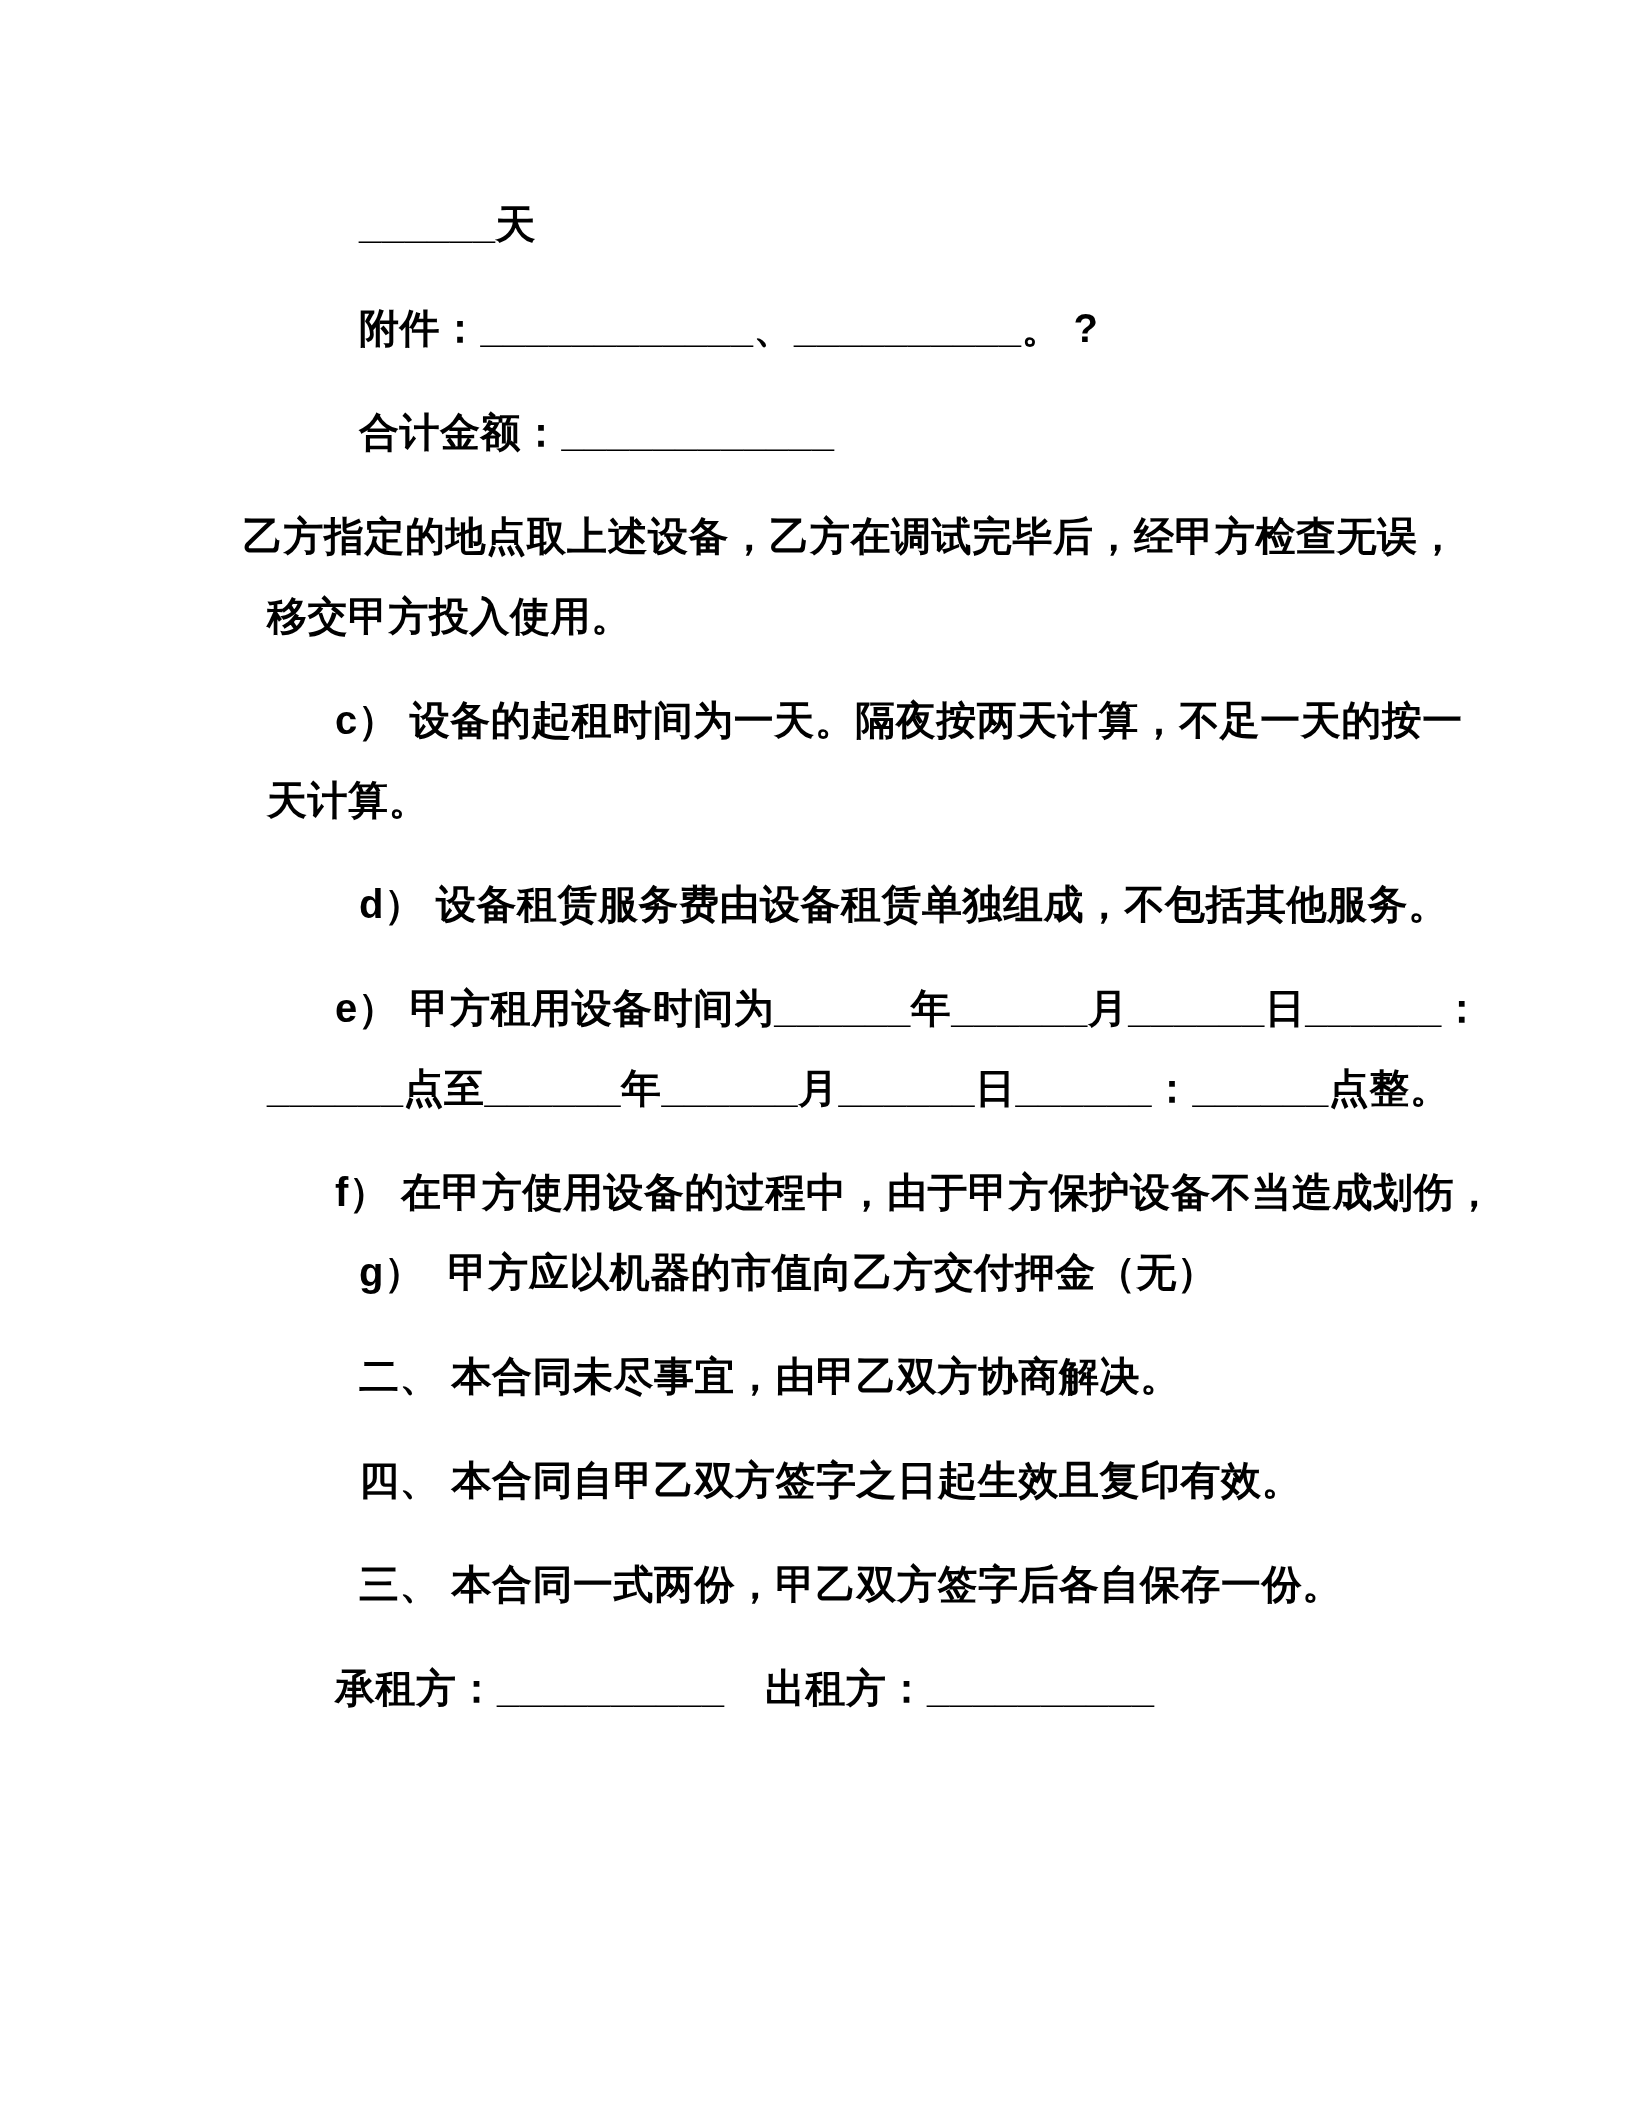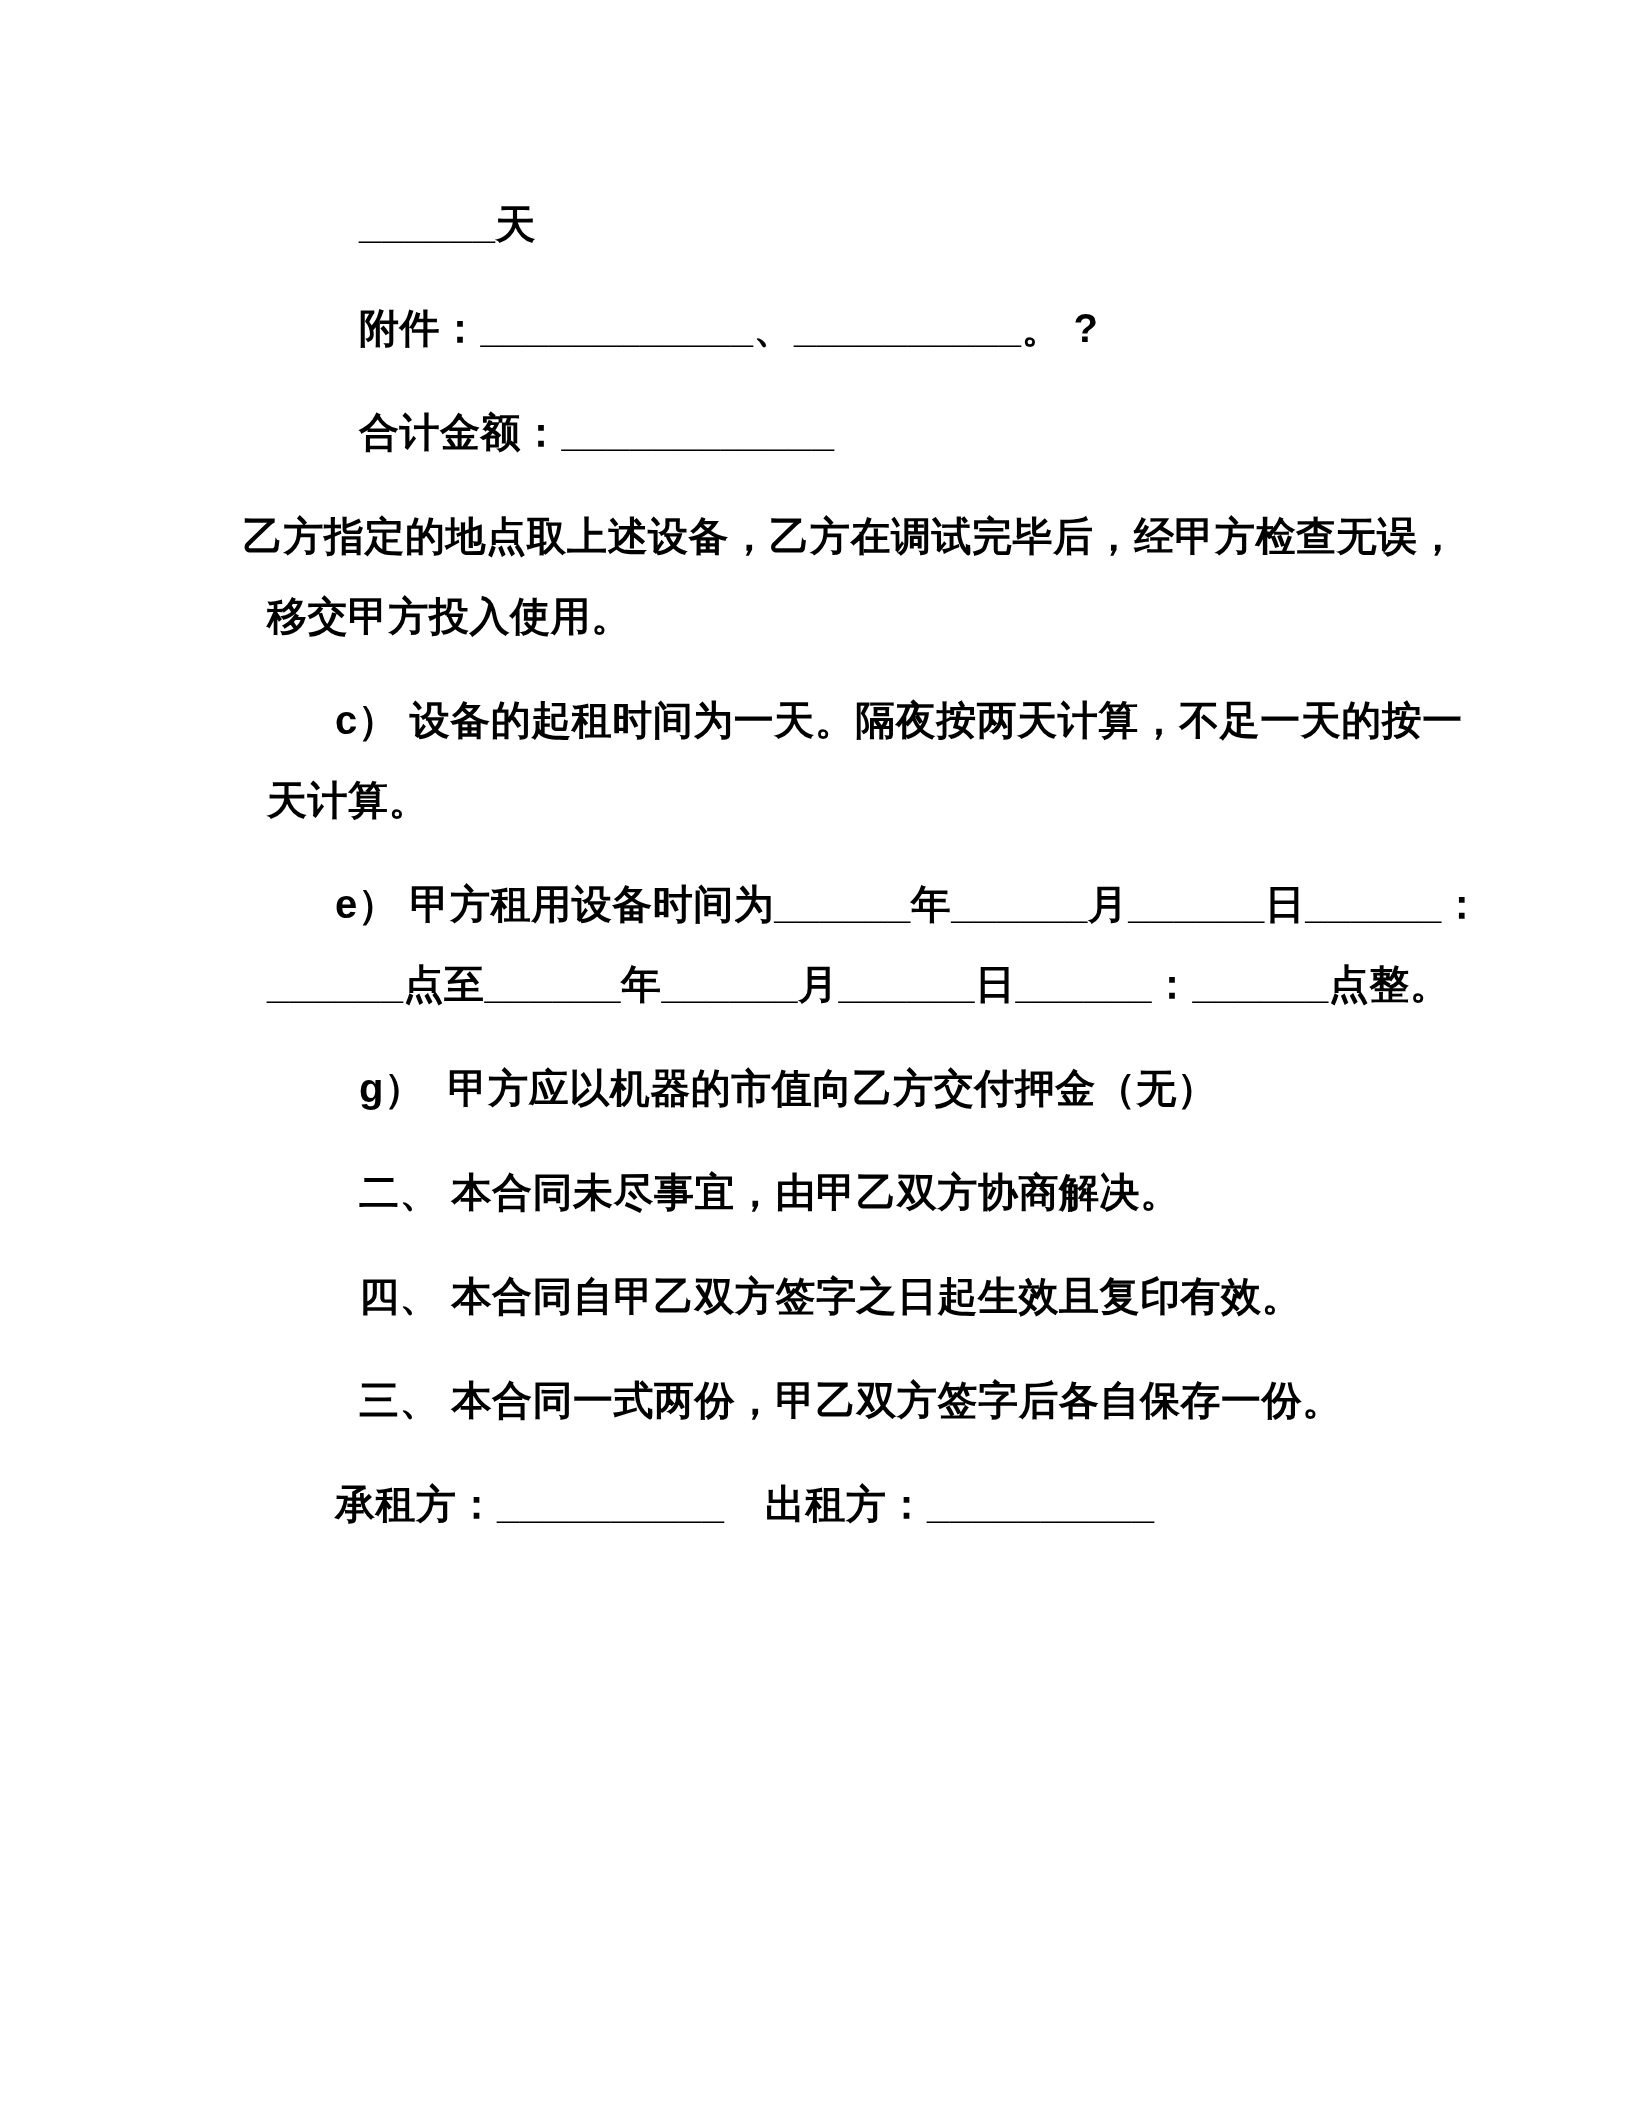--- a/index.html
+++ b/index.html
@@ -40,20 +40,22 @@
 <body>
 
 <div class="doc-page">
   <div class="line indent para-end">______天</div>
   <div class="line indent para-end">附件：____________、__________。 ?</div>
   <div class="line indent para-end">合计金额：____________</div>
   <div class="line">乙方指定的地点取上述设备，乙方在调试完毕后，经甲方检查无误，</div>
   <div class="line para-end">移交甲方投入使用。</div>
   <div class="line indent">c） 设备的起租时间为一天。隔夜按两天计算，不足一天的按一</div>
   <div class="line para-end">天计算。</div>
+  <div class="line indent para-end">d） 设备租赁服务费由设备租赁单独组成，不包括其他服务。</div>
   <div class="line indent">e） 甲方租用设备时间为______年______月______日______：</div>
   <div class="line para-end">______点至______年______月______日______：______点整。</div>
+  <div class="line indent">f） 在甲方使用设备的过程中，由于甲方保护设备不当造成划伤，</div>
   <div class="line indent para-end">g）  甲方应以机器的市值向乙方交付押金（无）</div>
   <div class="line indent para-end">二、 本合同未尽事宜，由甲乙双方协商解决。</div>
   <div class="line indent para-end">四、 本合同自甲乙双方签字之日起生效且复印有效。</div>
   <div class="line indent para-end">三、 本合同一式两份，甲乙双方签字后各自保存一份。</div>
   <div class="line indent">承租方：__________　出租方：__________</div>
 </div>
 
 </body></html>

